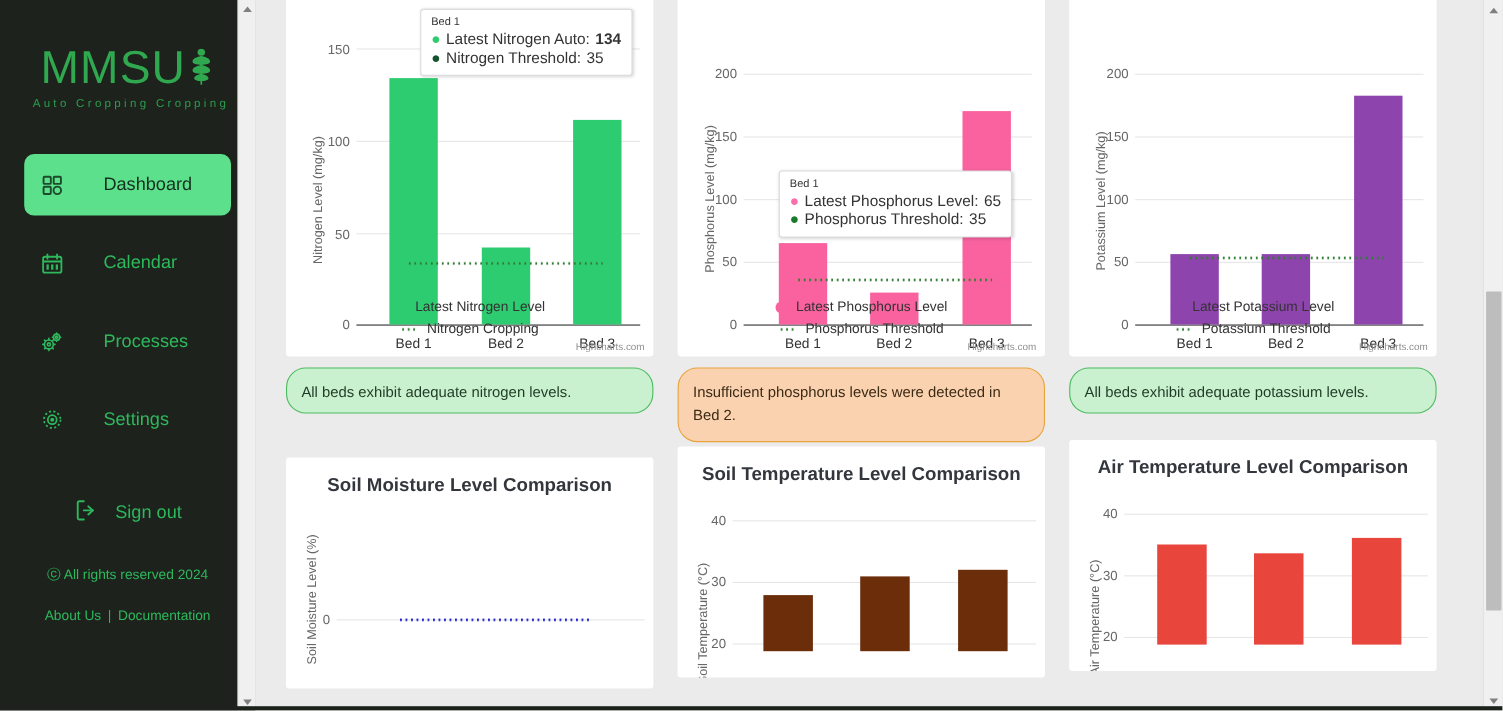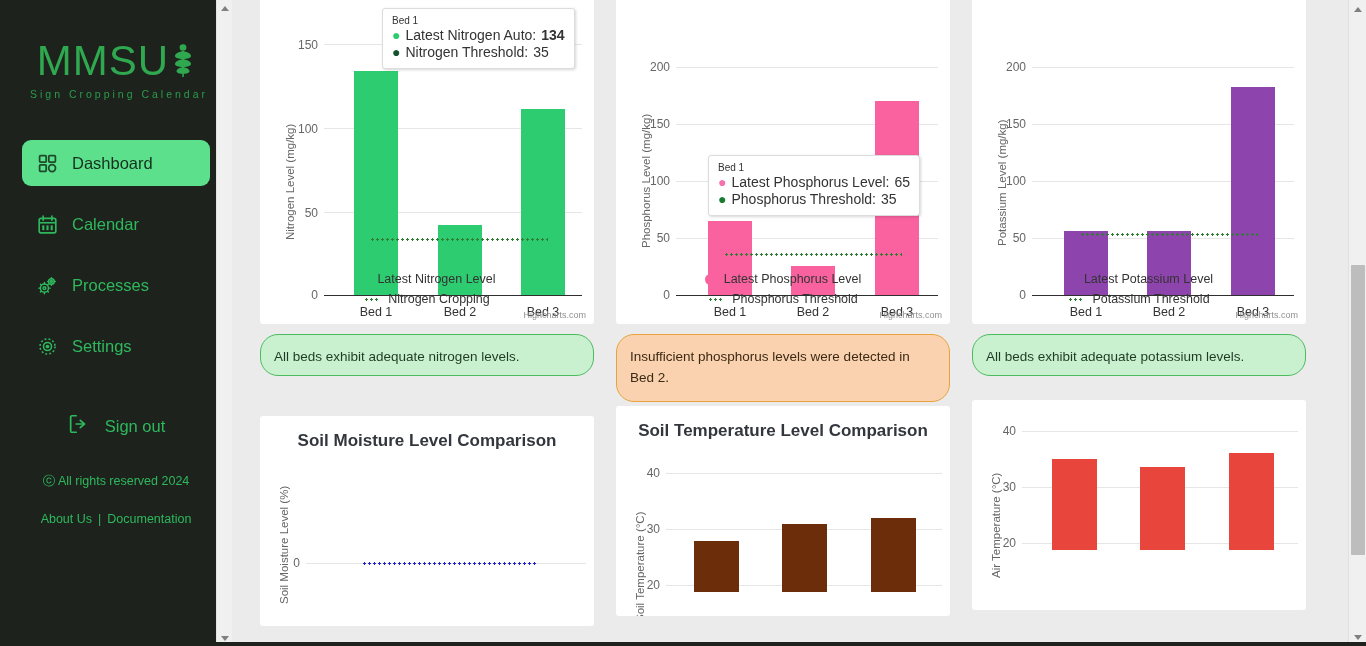--- a/index.html
+++ b/index.html
@@ -29,22 +29,22 @@
     letter-spacing: 1px; line-height: 1; font-family: "Liberation Sans", sans-serif;
   }
   .logo-leaf { width: 24px; height: 34px; display:block; }
   .logo-sub {
     font-size: 10.5px; color: #2a9c4a; letter-spacing: 3.0px;
     margin-top: 6px; text-align: center; padding-left: 6px;
   }
 
   .nav { margin-top: 40px; padding: 0 22px; }
   .nav-item {
-    display: flex; align-items: center; gap: 14px;
-    height: 46px; padding: 15px 14px;
+    display: flex; align-items: center; gap: 36px;
+    height: 56px; padding: 15px 14px;
     border-radius: 9px;
     color: #2eb85c; font-size: 16.5px;
     margin-bottom: 15px;
     cursor: pointer;
   }
   .nav-item.active { background: #5ce08c; color: #15301e; }
   .nav-item .nv-ico { width: 22px; height: 22px; display:flex; align-items:center; justify-content:center; flex:0 0 22px;}
   .nav-item svg { display:block; }
 
   .signout {
@@ -183,21 +183,21 @@
             <g fill="#2fa84f">
               <ellipse cx="12" cy="3.5" rx="3.4" ry="3.2"></ellipse>
               <path d="M12 7 C6.5 8 4 10 4 12 C4 14 7.5 15 12 15 C16.5 15 20 14 20 12 C20 10 17.5 8 12 7 Z"></path>
               <path d="M12 15 C6.5 16 4 18 4 20 C4 22 7.5 23 12 23 C16.5 23 20 22 20 20 C20 18 17.5 16 12 15 Z"></path>
               <path d="M12 23 C7.5 24 5.5 25.6 5.5 27.2 C5.5 28.8 8.5 29.8 12 29.8 C15.5 29.8 18.5 28.8 18.5 27.2 C18.5 25.6 16.5 24 12 23 Z"></path>
               <rect x="11.2" y="7" width="1.6" height="26"></rect>
             </g>
           </svg>
         </span>
       </div>
-      <div class="logo-sub">Sign Cropping Calendar</div>
+      <div class="logo-sub">Auto Cropping Cropping</div>
     </div>
 
     <nav class="nav">
 
       <div class="nav-item active">
         <span class="nv-ico">
           <svg width="21" height="21" viewBox="0 0 24 24" fill="none" stroke="#1e4a2c" stroke-width="2">
             <rect x="3" y="3" width="7.5" height="7.5" rx="1"></rect>
             <rect x="13.5" y="3" width="7.5" height="7.5" rx="1"></rect>
             <rect x="3" y="13.5" width="7.5" height="7.5" rx="1"></rect>
@@ -467,20 +467,21 @@
               <span>Potassium Threshold</span>
             </div>
           </div>
 
           <div class="credits">Highcharts.com</div>
         </section>
 
         <div class="msg ok" style="height:42px;">All beds exhibit adequate potassium levels.</div>
 
         <section class="card bottom" style="margin-top:24px;">
+          <div class="chart-title" style="padding-top:14px;">Air Temperature Level Comparison</div>
           <div class="plot" style="height:150px;">
             <span class="ylabel" style="left:18px; top:178px;">Air Temperature (°C)</span>
             <span class="axis-num" style="left:14px;top:24px;width:30px;">40</span>
             <span class="axis-num" style="left:14px;top:80px;width:30px;">30</span>
             <span class="axis-num" style="left:14px;top:136px;width:30px;">20</span>
             <span class="gridline" style="left:50px;top:31px;width:276px;"></span>
             <span class="gridline" style="left:50px;top:87px;width:276px;"></span>
             <span class="gridline" style="left:50px;top:143px;width:276px;"></span>
             <span class="bar" style="left:80px;top:59px;width:45px;height:91px;background:#e8453c;"></span>
             <span class="bar" style="left:168px;top:67px;width:45px;height:83px;background:#e8453c;"></span>

